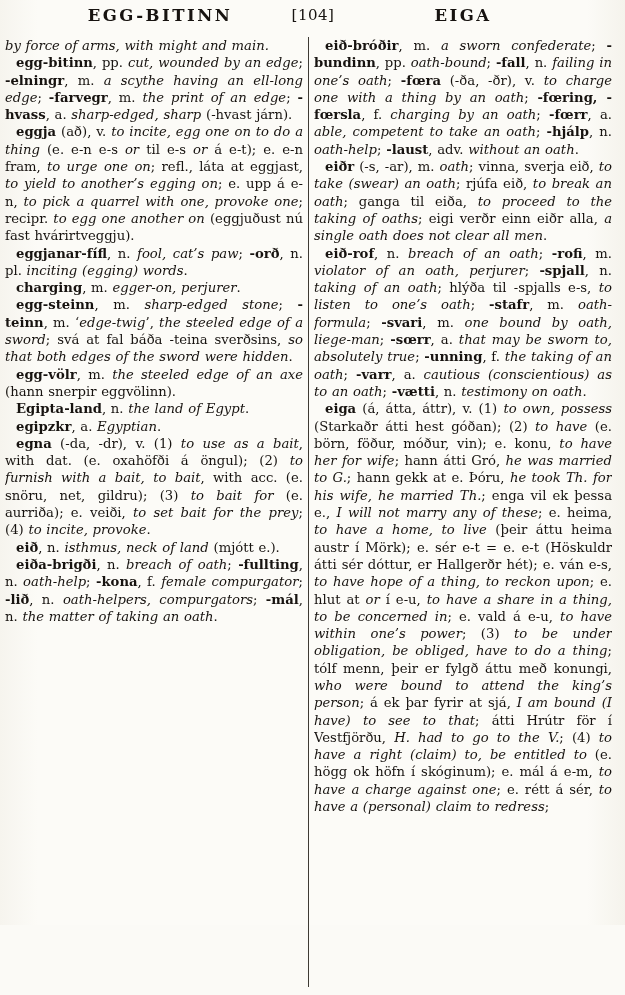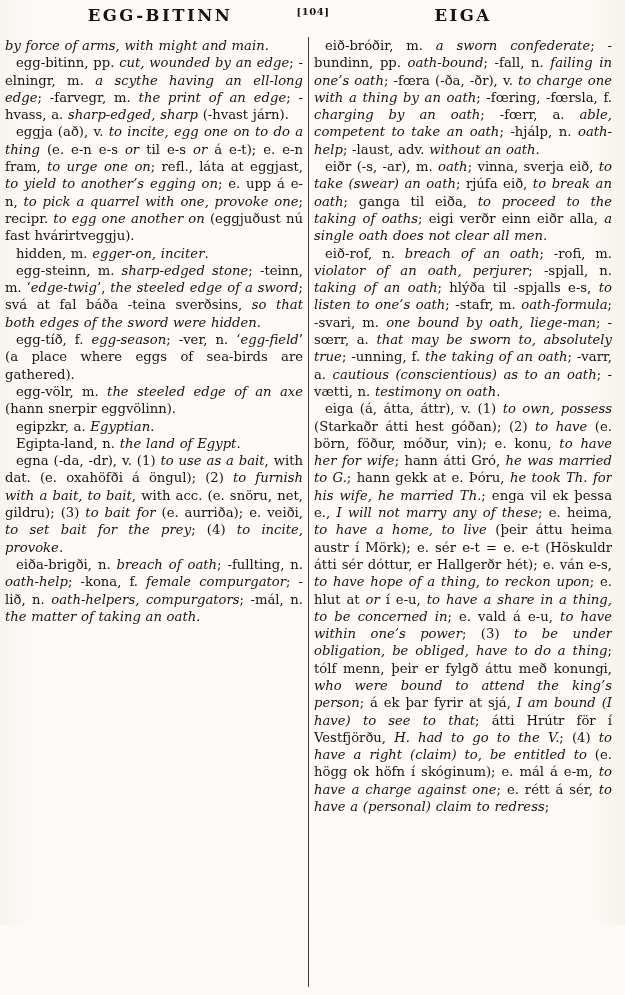--- a/index.html
+++ b/index.html
@@ -25,22 +25,22 @@
     width: 625px;
     height: 26px;
   }
   .hdr span { position: absolute; transform: translateX(-50%); white-space: nowrap; }
   .hdr-kw {
     font-weight: 700;
     font-size: 16.5px;
     letter-spacing: 2.5px;
   }
   .hdr-num {
-    font-weight: 700;
-    font-size: 10px;
+    font-weight: 400;
+    font-size: 15px;
     letter-spacing: 0.5px;
   }
   .hdr-left  { left: 160px; }
   .hdr-mid   { left: 313px; }
   .hdr-right { left: 463px; }
   .columns {
     position: absolute;
     top: 37px;
     left: 5px;
     width: 609px;
@@ -62,45 +62,46 @@
     background: #3e3a34;
     margin: 0 5px 0 5px;
     height: 950px;
   }
   p.entry {
     margin: 0;
     padding: 0;
     text-indent: 11px;
   }
   p.entry.no-indent { text-indent: 0; }
-  .seg-b { font-weight: 400; }
+  .seg-b { font-weight: 700; }
   .seg-i { font-style: italic; }
   .seg-r { font-style: normal; font-weight: 400; }
 </style>
 </head>
 <body style="background: rgb(251, 250, 246);">
 
 <div class="page" style="color: rgb(23, 19, 16);">
   <div class="hdr">
     <span class="hdr-kw hdr-left">EGG-BITINN</span>
     <span class="hdr-num hdr-mid">[104]</span>
     <span class="hdr-kw hdr-right">EIGA</span>
   </div>
   <div class="columns">
     <div class="col">
         <p class="entry no-indent"><span class="seg-i">by force of arms, with might and main.</span></p>
         <p class="entry"><span class="seg-b">egg-bitinn</span><span class="seg-r">, pp. </span><span class="seg-i">cut, wounded by an edge</span><span class="seg-r">; </span><span class="seg-b">-elningr</span><span class="seg-r">, m. </span><span class="seg-i">a scythe having an ell-long edge</span><span class="seg-r">; </span><span class="seg-b">-farvegr</span><span class="seg-r">, m. </span><span class="seg-i">the print of an edge</span><span class="seg-r">; </span><span class="seg-b">-hvass</span><span class="seg-r">, a. </span><span class="seg-i">sharp-edged, sharp</span><span class="seg-r"> (-hvast járn).</span></p>
         <p class="entry"><span class="seg-b">eggja</span><span class="seg-r"> (að), v. </span><span class="seg-i">to incite, egg one on to do a thing</span><span class="seg-r"> (e. e-n e-s </span><span class="seg-i">or</span><span class="seg-r"> til e-s </span><span class="seg-i">or</span><span class="seg-r"> á e-t); e. e-n fram, </span><span class="seg-i">to urge one on</span><span class="seg-r">; refl., láta at eggjast, </span><span class="seg-i">to yield to another’s egging on</span><span class="seg-r">; e. upp á e-n, </span><span class="seg-i">to pick a quarrel with one, provoke one</span><span class="seg-r">; recipr. </span><span class="seg-i">to egg one another on</span><span class="seg-r"> (eggjuðust nú fast hvárirtveggju).</span></p>
-        <p class="entry"><span class="seg-b">hidden</span><span class="seg-r">, m. </span><span class="seg-i">egger-on, inciter</span><span class="seg-r">.</span></p>
+        <p class="entry"><span class="seg-b">eggjanar-fífl</span><span class="seg-r">, n. </span><span class="seg-i">fool, cat’s paw</span><span class="seg-r">; </span><span class="seg-b">-orð</span><span class="seg-r">, n. pl. </span><span class="seg-i">inciting (egging) words</span><span class="seg-r">.</span></p>
+        <p class="entry"><span class="seg-b">charging</span><span class="seg-r">, m. </span><span class="seg-i">egger-on, perjurer</span><span class="seg-r">.</span></p>
         <p class="entry"><span class="seg-b">egg-steinn</span><span class="seg-r">, m. </span><span class="seg-i">sharp-edged stone</span><span class="seg-r">; </span><span class="seg-b">-teinn</span><span class="seg-r">, m. ‘</span><span class="seg-i">edge-twig</span><span class="seg-r">’, </span><span class="seg-i">the steeled edge of a sword</span><span class="seg-r">; svá at fal báða -teina sverðsins, </span><span class="seg-i">so that both edges of the sword were hidden</span><span class="seg-r">.</span></p>
-        <p class="entry"><span class="seg-b">egg-tíð</span><span class="seg-r">, f. </span><span class="seg-i">egg-season</span><span class="seg-r">; </span><span class="seg-b">-ver</span><span class="seg-r">, n. ‘</span><span class="seg-i">egg-field</span><span class="seg-r">’ (a place where eggs of sea-birds are gathered).</span></p>
         <p class="entry"><span class="seg-b">egg-völr</span><span class="seg-r">, m. </span><span class="seg-i">the steeled edge of an axe</span><span class="seg-r"> (hann snerpir eggvölinn).</span></p>
+        <p class="entry"><span class="seg-b">Egipta-land</span><span class="seg-r">, n. </span><span class="seg-i">the land of Egypt</span><span class="seg-r">.</span></p>
         <p class="entry"><span class="seg-b">egipzkr</span><span class="seg-r">, a. </span><span class="seg-i">Egyptian</span><span class="seg-r">.</span></p>
-        <p class="entry"><span class="seg-b">Egipta-land</span><span class="seg-r">, n. </span><span class="seg-i">the land of Egypt</span><span class="seg-r">.</span></p>
         <p class="entry"><span class="seg-b">egna</span><span class="seg-r"> (-da, -dr), v. (1) </span><span class="seg-i">to use as a bait</span><span class="seg-r">, with dat. (e. oxahöfði á öngul); (2) </span><span class="seg-i">to furnish with a bait, to bait</span><span class="seg-r">, with acc. (e. snöru, net, gildru); (3) </span><span class="seg-i">to bait for</span><span class="seg-r"> (e. aurriða); e. veiði, </span><span class="seg-i">to set bait for the prey</span><span class="seg-r">; (4) </span><span class="seg-i">to incite, provoke</span><span class="seg-r">.</span></p>
+        <p class="entry"><span class="seg-b">eið</span><span class="seg-r">, n. </span><span class="seg-i">isthmus, neck of land</span><span class="seg-r"> (mjótt e.).</span></p>
         <p class="entry"><span class="seg-b">eiða-brigði</span><span class="seg-r">, n. </span><span class="seg-i">breach of oath</span><span class="seg-r">; </span><span class="seg-b">-fullting</span><span class="seg-r">, n. </span><span class="seg-i">oath-help</span><span class="seg-r">; </span><span class="seg-b">-kona</span><span class="seg-r">, f. </span><span class="seg-i">female compurgator</span><span class="seg-r">; </span><span class="seg-b">-lið</span><span class="seg-r">, n. </span><span class="seg-i">oath-helpers, compurgators</span><span class="seg-r">; </span><span class="seg-b">-mál</span><span class="seg-r">, n. </span><span class="seg-i">the matter of taking an oath</span><span class="seg-r">.</span></p>
       </div>
     <div class="colrule" style="background: rgb(62, 58, 52);"></div>
     <div class="col">
         <p class="entry"><span class="seg-b">eið-bróðir</span><span class="seg-r">, m. </span><span class="seg-i">a sworn confederate</span><span class="seg-r">; </span><span class="seg-b">-bundinn</span><span class="seg-r">, pp. </span><span class="seg-i">oath-bound</span><span class="seg-r">; </span><span class="seg-b">-fall</span><span class="seg-r">, n. </span><span class="seg-i">failing in one’s oath</span><span class="seg-r">; </span><span class="seg-b">-fœra</span><span class="seg-r"> (-ða, -ðr), v. </span><span class="seg-i">to charge one with a thing by an oath</span><span class="seg-r">; </span><span class="seg-b">-fœring, -fœrsla</span><span class="seg-r">, f. </span><span class="seg-i">charging by an oath</span><span class="seg-r">; </span><span class="seg-b">-fœrr</span><span class="seg-r">, a. </span><span class="seg-i">able, competent to take an oath</span><span class="seg-r">; </span><span class="seg-b">-hjálp</span><span class="seg-r">, n. </span><span class="seg-i">oath-help</span><span class="seg-r">; </span><span class="seg-b">-laust</span><span class="seg-r">, adv. </span><span class="seg-i">without an oath</span><span class="seg-r">.</span></p>
         <p class="entry"><span class="seg-b">eiðr</span><span class="seg-r"> (-s, -ar), m. </span><span class="seg-i">oath</span><span class="seg-r">; vinna, sverja eið, </span><span class="seg-i">to take (swear) an oath</span><span class="seg-r">; rjúfa eið, </span><span class="seg-i">to break an oath</span><span class="seg-r">; ganga til eiða, </span><span class="seg-i">to proceed to the taking of oaths</span><span class="seg-r">; eigi verðr einn eiðr alla, </span><span class="seg-i">a single oath does not clear all men</span><span class="seg-r">.</span></p>
         <p class="entry"><span class="seg-b">eið-rof</span><span class="seg-r">, n. </span><span class="seg-i">breach of an oath</span><span class="seg-r">; </span><span class="seg-b">-rofi</span><span class="seg-r">, m. </span><span class="seg-i">violator of an oath, perjurer</span><span class="seg-r">; </span><span class="seg-b">-spjall</span><span class="seg-r">, n. </span><span class="seg-i">taking of an oath</span><span class="seg-r">; hlýða til -spjalls e-s, </span><span class="seg-i">to listen to one’s oath</span><span class="seg-r">; </span><span class="seg-b">-stafr</span><span class="seg-r">, m. </span><span class="seg-i">oath-formula</span><span class="seg-r">; </span><span class="seg-b">-svari</span><span class="seg-r">, m. </span><span class="seg-i">one bound by oath, liege-man</span><span class="seg-r">; </span><span class="seg-b">-sœrr</span><span class="seg-r">, a. </span><span class="seg-i">that may be sworn to, absolutely true</span><span class="seg-r">; </span><span class="seg-b">-unning</span><span class="seg-r">, f. </span><span class="seg-i">the taking of an oath</span><span class="seg-r">; </span><span class="seg-b">-varr</span><span class="seg-r">, a. </span><span class="seg-i">cautious (conscientious) as to an oath</span><span class="seg-r">; </span><span class="seg-b">-vætti</span><span class="seg-r">, n. </span><span class="seg-i">testimony on oath</span><span class="seg-r">.</span></p>
         <p class="entry"><span class="seg-b">eiga</span><span class="seg-r"> (á, átta, áttr), v. (1) </span><span class="seg-i">to own, possess</span><span class="seg-r"> (Starkaðr átti hest góðan); (2) </span><span class="seg-i">to have</span><span class="seg-r"> (e. börn, föður, móður, vin); e. konu, </span><span class="seg-i">to have her for wife</span><span class="seg-r">; hann átti Gró, </span><span class="seg-i">he was married to G.</span><span class="seg-r">; hann gekk at e. Þóru, </span><span class="seg-i">he took Th. for his wife, he married Th.</span><span class="seg-r">; enga vil ek þessa e., </span><span class="seg-i">I will not marry any of these</span><span class="seg-r">; e. heima, </span><span class="seg-i">to have a home, to live</span><span class="seg-r"> (þeir áttu heima austr í Mörk); e. sér e-t = e. e-t (Höskuldr átti sér dóttur, er Hallgerðr hét); e. ván e-s, </span><span class="seg-i">to have hope of a thing, to reckon upon</span><span class="seg-r">; e. hlut at </span><span class="seg-i">or</span><span class="seg-r"> í e-u, </span><span class="seg-i">to have a share in a thing, to be concerned in</span><span class="seg-r">; e. vald á e-u, </span><span class="seg-i">to have within one’s power</span><span class="seg-r">; (3) </span><span class="seg-i">to be under obligation, be obliged, have to do a thing</span><span class="seg-r">; tólf menn, þeir er fylgð áttu með konungi, </span><span class="seg-i">who were bound to attend the king’s person</span><span class="seg-r">; á ek þar fyrir at sjá, </span><span class="seg-i">I am bound (I have) to see to that</span><span class="seg-r">; átti Hrútr för í Vestfjörðu, </span><span class="seg-i">H. had to go to the V.</span><span class="seg-r">; (4) </span><span class="seg-i">to have a right (claim) to, be entitled to</span><span class="seg-r"> (e. högg ok höfn í skóginum); e. mál á e-m, </span><span class="seg-i">to have a charge against one</span><span class="seg-r">; e. rétt á sér, </span><span class="seg-i">to have a (personal) claim to redress</span><span class="seg-r">;</span></p>
       </div>
   </div>

